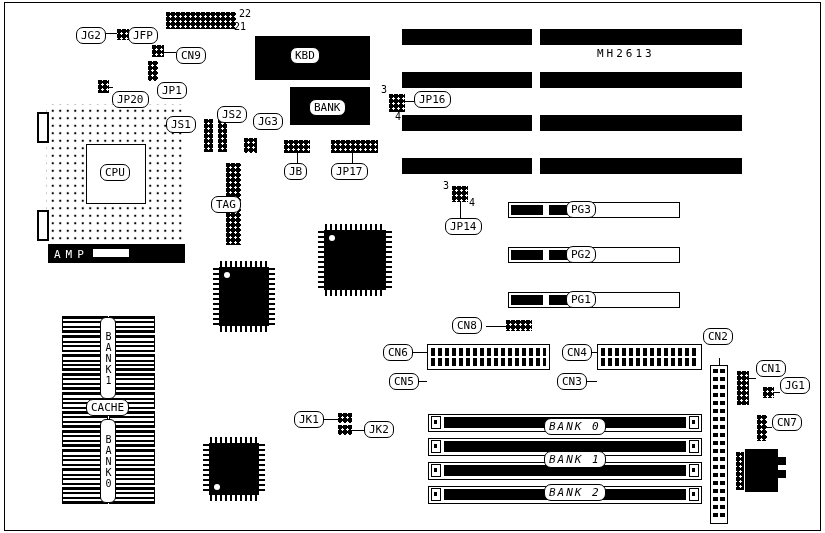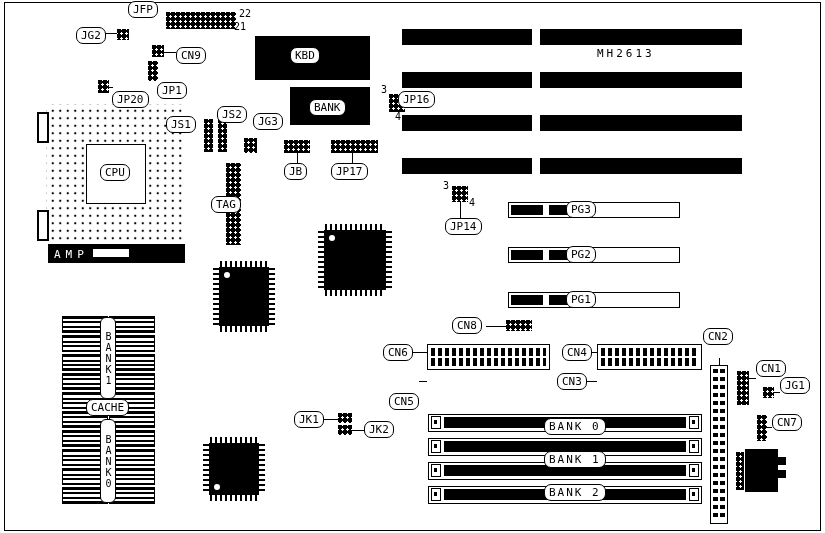--- a/index.html
+++ b/index.html
@@ -2,21 +2,21 @@
 <html><head>
 <meta charset="utf-8">
 <style>
   html,body { margin:0; padding:0; background:#fff; }
   .board { position:relative; width:825px; height:533px; background:#fff;
            font-family:"DejaVu Sans Mono", monospace; color:#000; overflow:hidden; }
   .frame { position:absolute; left:4px; top:2px; right:4px; bottom:2px; border:1px solid #000; }
   .lbl { position:absolute; border:1px solid #000; border-radius:7px; background:#fff;
          font-size:11px; line-height:15px; padding:0 4px; white-space:nowrap;
          text-align:center; z-index:6; }
-  .sp2 { letter-spacing:2px; }
+  .sp2 { letter-spacing:2px;font-style:italic; }
   .num { position:absolute; font-size:10px; line-height:11px; z-index:5; }
   .model { position:absolute; font-size:11px; letter-spacing:3px; z-index:2; }
   .chipb { position:absolute; background:#000; }
   .isa { position:absolute; height:16px; background:#000; }
   .pins { position:absolute; background-color:#000;
           background-image:radial-gradient(circle,#fff 1px,rgba(0,0,0,0) 1.4px);
           background-size:5px 5px; background-position:2px 2px; }
   .dotgrid { position:absolute;
           background-image:radial-gradient(circle,#000 1.2px,rgba(0,0,0,0) 1.5px);
           background-size:7.5px 7.5px; background-position:3px 3px; }
@@ -53,21 +53,21 @@
   .simm .clip { position:absolute; top:1px; width:8px; height:11px; border:1px solid #000; background:#fff; }
   .simm .cl{left:2px} .simm .cr{right:2px}
   .simm .clip::after { content:""; position:absolute; left:2px; top:3px; width:3px; height:4px; background:#000; }
 </style>
 </head>
 <body>
 
 <div class="board">
   <div class="frame"></div>
 
-  <div class="lbl" style="left:128px;top:1px">JFP</div>
+  <div class="lbl" style="left:128px;top:27px">JFP</div>
   <div class="pins" style="left:166px;top:12px;width:70px;height:17px"></div>
   <div class="num" style="left:239px;top:8px">22</div>
   <div class="num" style="left:234px;top:21px">21</div>
 
   <div class="lbl" style="left:76px;top:27px">JG2</div>
   <div class="line" style="left:104px;top:33px;width:13px;height:1px"></div>
   <div class="pins" style="left:117px;top:29px;width:12px;height:11px"></div>
 
   <div class="pins" style="left:152px;top:45px;width:12px;height:12px"></div>
   <div class="line" style="left:164px;top:52px;width:12px;height:1px"></div>
@@ -89,21 +89,21 @@
 
   <div class="chipb" style="left:255px;top:36px;width:115px;height:44px"></div>
   <div class="lbl" style="left:290px;top:47px">KBD</div>
   <div class="chipb" style="left:290px;top:87px;width:80px;height:38px"></div>
   <div class="lbl" style="left:309px;top:99px">BANK</div>
 
   <div class="num" style="left:381px;top:84px">3</div>
   <div class="pins" style="left:389px;top:94px;width:16px;height:18px"></div>
   <div class="num" style="left:395px;top:111px">4</div>
   <div class="line" style="left:405px;top:101px;width:9px;height:1px"></div>
-  <div class="lbl" style="left:398px;top:91px">JP16</div>
+  <div class="lbl" style="left:414px;top:91px">JP16</div>
 
   <div class="pins" style="left:284px;top:140px;width:26px;height:13px"></div>
   <div class="pins" style="left:331px;top:140px;width:47px;height:13px"></div>
   <div class="line" style="left:297px;top:152px;width:1px;height:11px"></div>
   <div class="line" style="left:352px;top:152px;width:1px;height:11px"></div>
   <div class="lbl" style="left:284px;top:163px">JB</div>
   <div class="lbl" style="left:331px;top:163px">JP17</div>
 
   <div class="num" style="left:443px;top:180px">3</div>
   <div class="pins" style="left:452px;top:186px;width:16px;height:16px"></div>
@@ -201,21 +201,21 @@
   <div class="lbl" style="left:452px;top:317px">CN8</div>
   <div class="line" style="left:486px;top:326px;width:20px;height:1px"></div>
   <div class="pins" style="left:506px;top:320px;width:26px;height:11px"></div>
 
   <div class="lbl" style="left:383px;top:344px">CN6</div>
   <div class="line" style="left:413px;top:352px;width:14px;height:1px"></div>
   <div class="conn2" style="left:427px;top:344px;width:121px">
     <div class="r rt"></div>
     <div class="r rb"></div>
   </div>
-  <div class="lbl" style="left:389px;top:393px">CN5</div>
+  <div class="lbl" style="left:389px;top:373px">CN5</div>
   <div class="line" style="left:419px;top:381px;width:8px;height:1px"></div>
 
   <div class="lbl" style="left:562px;top:344px">CN4</div>
   <div class="line" style="left:592px;top:352px;width:5px;height:1px"></div>
   <div class="conn2" style="left:597px;top:344px;width:103px">
     <div class="r rt"></div>
     <div class="r rb"></div>
   </div>
   <div class="lbl" style="left:557px;top:373px">CN3</div>
   <div class="line" style="left:587px;top:381px;width:10px;height:1px"></div>

